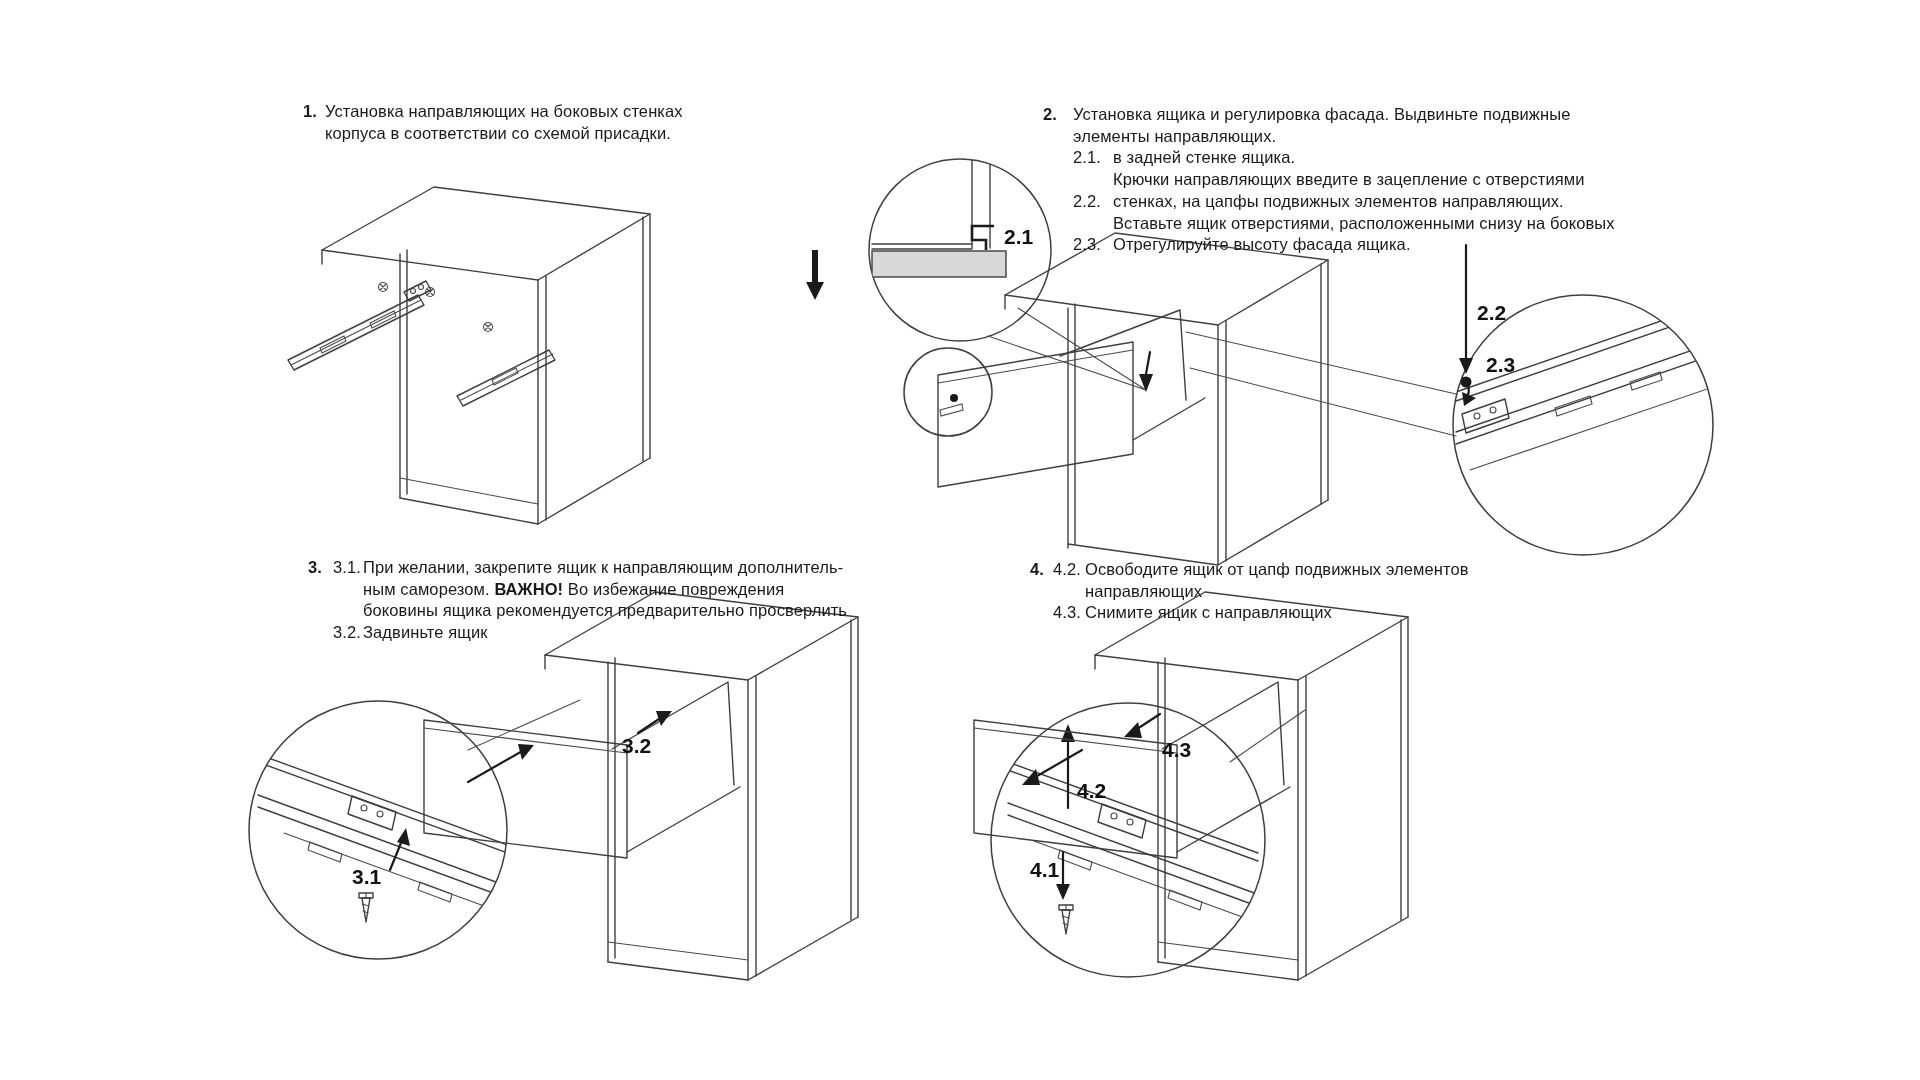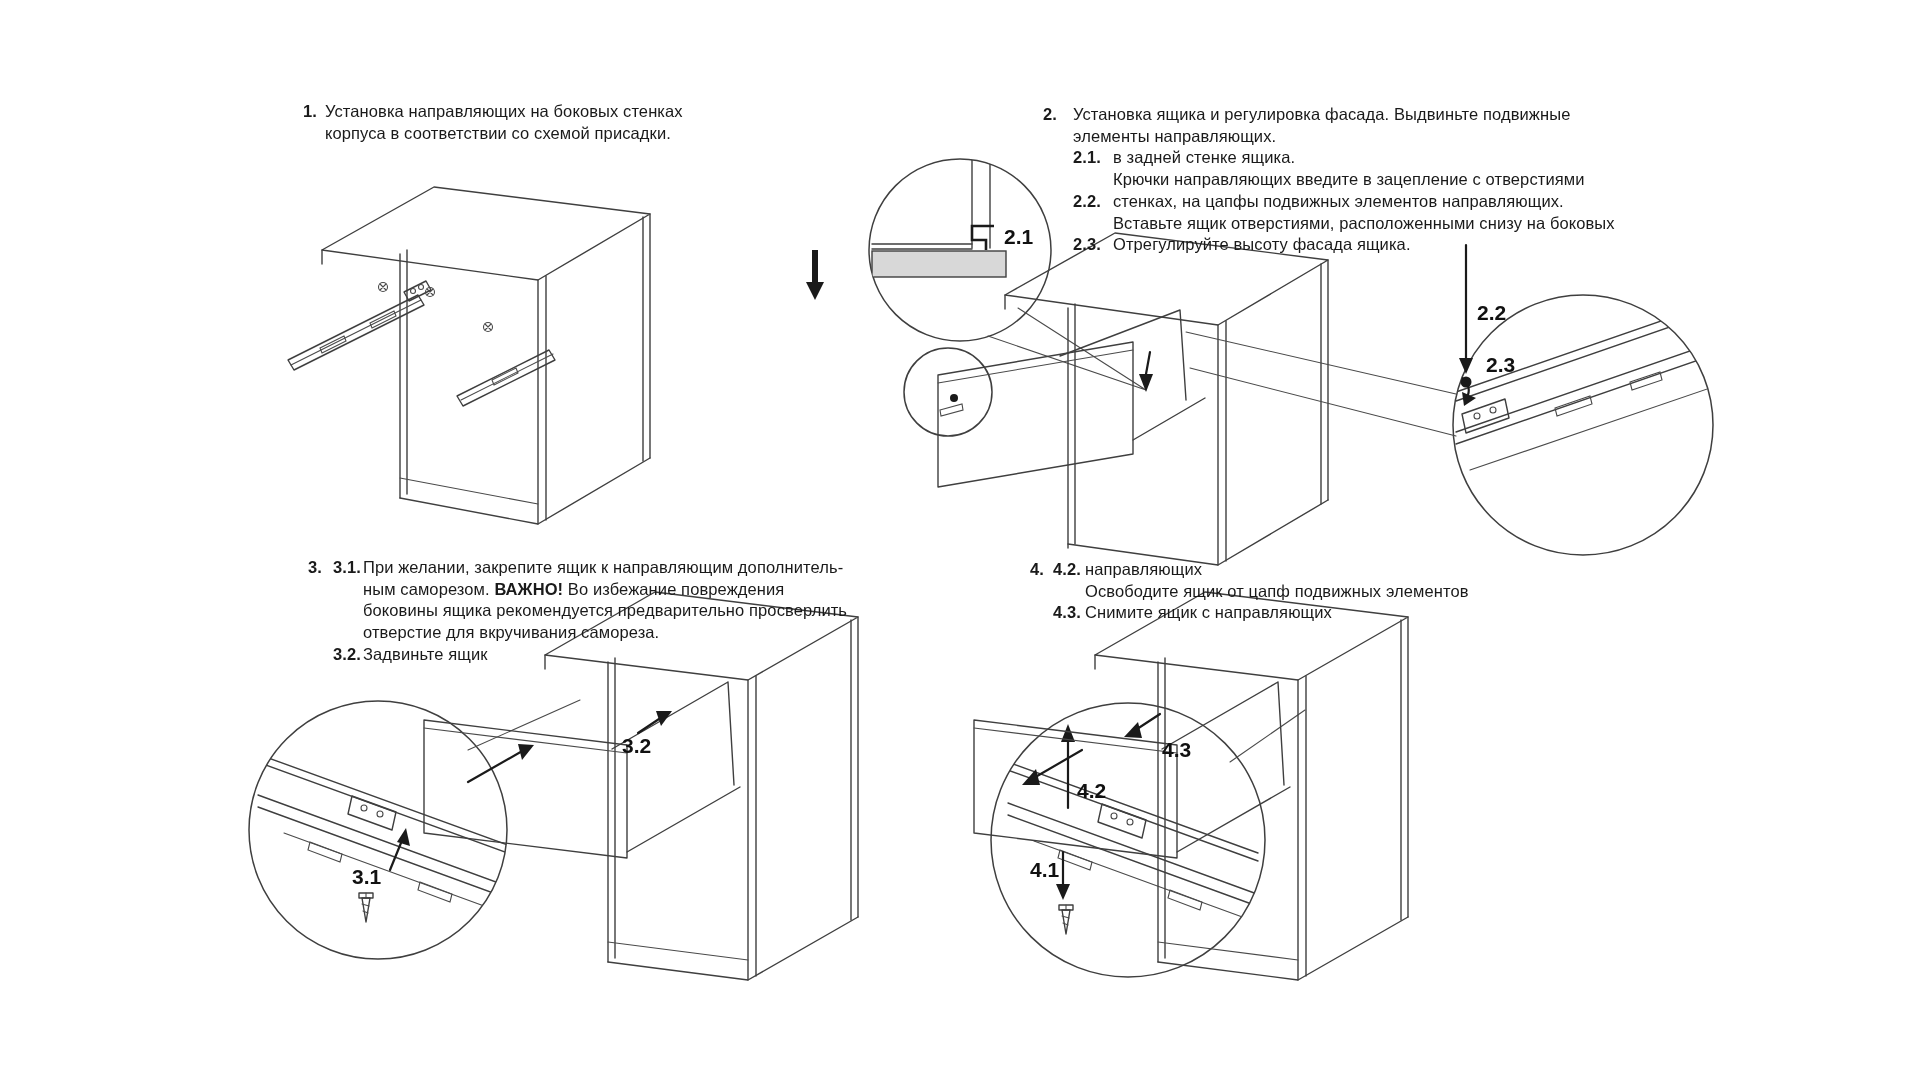--- a/index.html
+++ b/index.html
@@ -6,21 +6,21 @@
   html,body{background:#fff}
   .canvas{position:relative;width:1920px;height:1080px;background:#ffffff;overflow:hidden;
           font-family:"Liberation Sans",sans-serif;color:#1a1a1a}
   .art{position:absolute;left:0;top:0}
   .tblock{position:absolute;display:flex;font-size:16.5px;line-height:21.7px;letter-spacing:.1px;color:#1a1a1a}
   .num{font-weight:bold;flex:none}
   .num1{width:22px}.num2{width:30px}.num3{width:25px}.num4{width:23px}
   .line{display:block}
   .item{position:relative}
   .pad40{padding-left:40px}.pad30{padding-left:30px}.pad32{padding-left:32px}
-  .inum{position:absolute;left:0;top:0;font-weight:bold}
+  .inum{position:absolute;left:0;top:0;font-weight:normal}
   .b{font-weight:bold}
   
   .ln{stroke:#3f3f3f;stroke-width:1.4;fill:none;stroke-linejoin:round;stroke-linecap:round}
   .thin{stroke:#4a4a4a;stroke-width:1.1;fill:none;stroke-linecap:round}
   .circ{stroke:#3f3f3f;stroke-width:1.5;fill:none}
   .slab{fill:#d8d8d8;stroke:#3f3f3f;stroke-width:1.4}
   .blk{fill:#1a1a1a;stroke:none}
   .hook{stroke:#1a1a1a;stroke-width:2.6;fill:none;stroke-linejoin:miter}
   .lbl{font-family:"Liberation Sans",sans-serif;font-size:21px;font-weight:bold;fill:#111}
   .arrln{stroke:#1a1a1a;stroke-width:2.2;fill:none;stroke-linecap:round}
@@ -276,36 +276,35 @@
   </div>
 
   <div class="tblock" style="left:308px;top:557px;width:620px">
     <span class="num num3">3.</span>
     <div>
       <div class="item pad30">
         <span class="inum">3.1.</span>
         <span class="line">При желании, закрепите ящик к направляющим дополнитель-</span>
         <span class="line"><span>ным саморезом. </span><span class="b">ВАЖНО!</span><span> Во избежание повреждения</span></span>
         <span class="line">боковины ящика рекомендуется предварительно просверлить</span>
-        <span class="line">отверстие для вкручивания самореза.</span>
       </div>
       <div class="item pad30">
         <span class="inum">3.2.</span>
         <span class="line">Задвиньте ящик</span>
       </div>
     </div>
   </div>
 
   <div class="tblock" style="left:1030px;top:559px;width:600px">
     <span class="num num4">4.</span>
     <div>
       <div class="item pad32">
         <span class="inum">4.2.</span>
+        <span class="line">Освободите ящик от цапф подвижных элементов</span>
         <span class="line">направляющих</span>
-        <span class="line">Освободите ящик от цапф подвижных элементов</span>
       </div>
       <div class="item pad32">
         <span class="inum">4.3.</span>
         <span class="line">Снимите ящик с направляющих</span>
       </div>
     </div>
   </div>
 
 </div>
 

